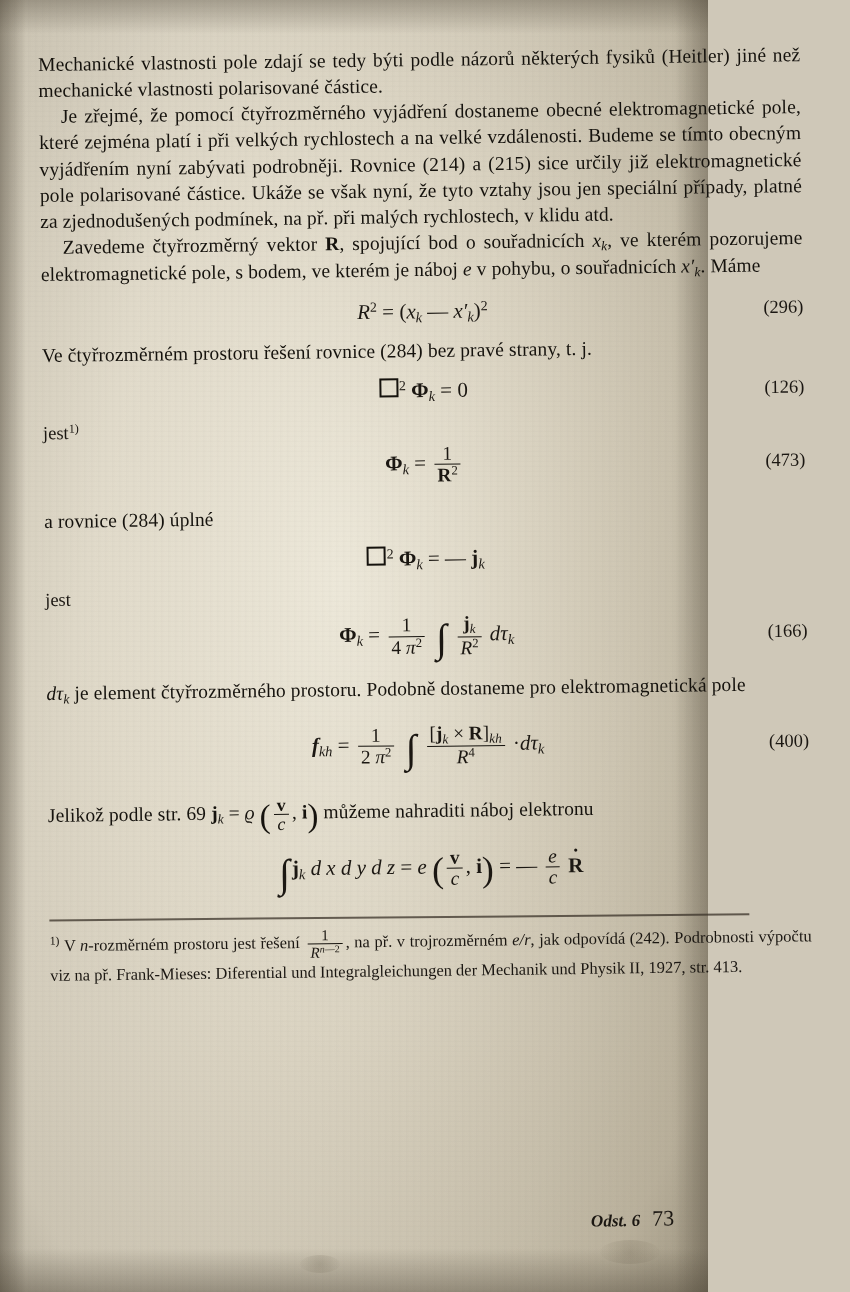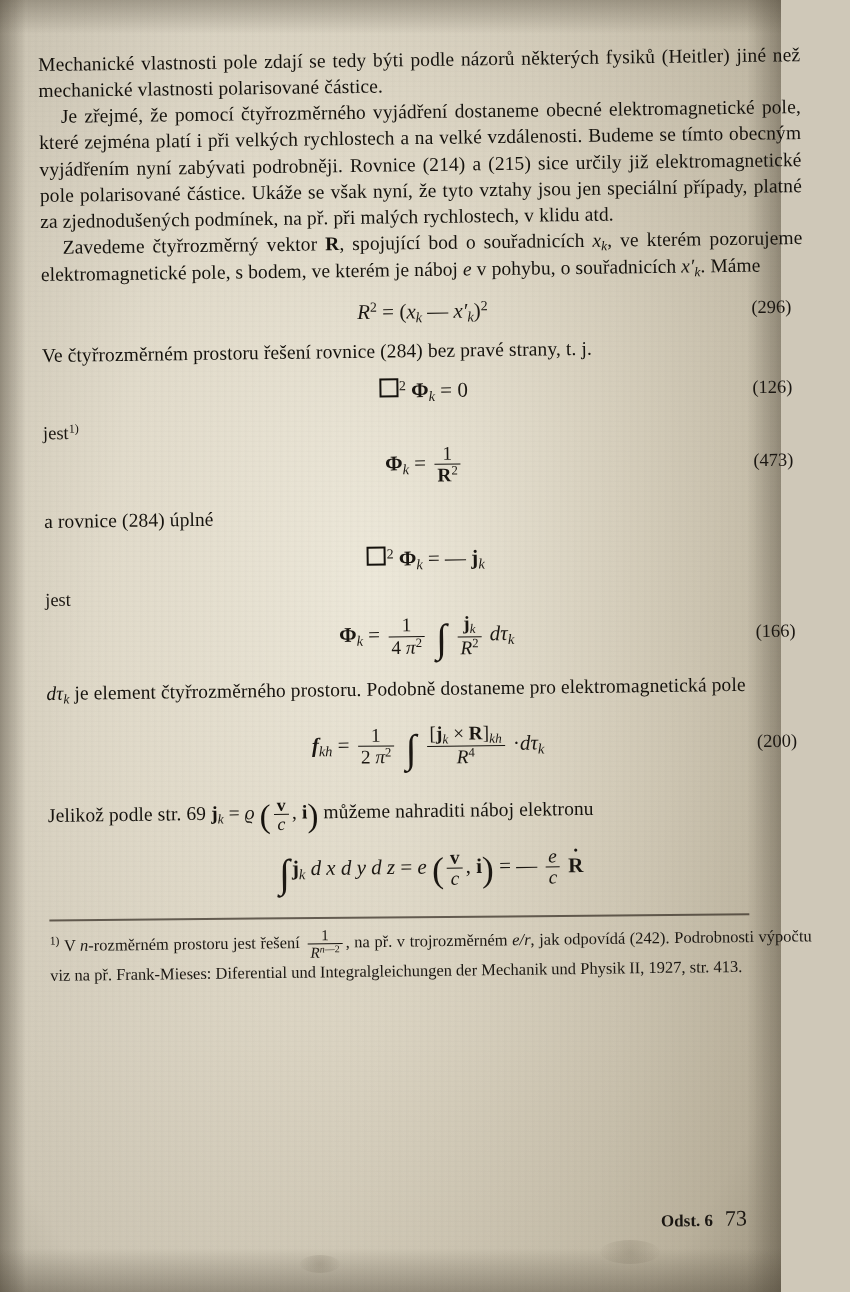--- a/index.html
+++ b/index.html
@@ -10,21 +10,21 @@
     width: 850px;
     height: 1292px;
     background: #cfc8b8;
     font-family: "Liberation Serif", serif;
     color: #1b1712;
     overflow: hidden;
   }
   
   .page {
     position: relative;
-    width: 781px;
+    width: 708px;
     height: 1292px;
     background:
       radial-gradient(ellipse at 48% 45%, rgba(255,252,240,0.55) 0%, rgba(236,229,212,0.25) 45%, rgba(168,158,138,0.30) 85%, rgba(120,111,93,0.45) 100%),
       linear-gradient(100deg, #d8d2c2 0%, #ded8c8 20%, #d4cdbb 55%, #c9c1ad 80%, #b9b09a 100%);
     box-sizing: border-box;
     padding-left: 28px;
   }
   .grain {
     position: absolute;
     inset: 0;
@@ -86,21 +86,21 @@
     width: 100%;
     margin: 14px 0 12px 0;
     min-height: 26px;
   }
   .eq-center {
     text-align: center;
     font-size: 21px;
   }
   .eq-num {
     position: absolute;
-    right: 12px;
+    right: 0;
     top: 50%;
     transform: translateY(-50%);
     font-size: 18.5px;
   }
   .lbl-left {
     font-size: 18.5px;
     margin: 6px 0 0 0;
   }
 
   
@@ -165,21 +165,21 @@
   }
   .footnote .fnmark { font-size: .72em; vertical-align: .55em; }
 
   .folio {
     position: absolute;
     right: 34px;
     bottom: 60px;
     font-size: 18px;
     transform: rotate(-0.8deg);
   }
-  .folio .odst { font-weight: bold; margin-right: 12px; font-size: 17px;}
+  .folio .odst { font-style: italic; font-weight: bold; margin-right: 12px; font-size: 17px;}
   .folio .num { font-weight: normal; font-size: 22px; }
 
   .smudge {
     position: absolute;
     pointer-events: none;
     border-radius: 50%;
     background: radial-gradient(circle, rgba(90,80,62,0.20), rgba(90,80,62,0));
   }
 </style>
 </head>
@@ -268,21 +268,21 @@
           <span class="num">1</span>
           <span class="den">2 <span class="it">π</span><span class="sup">2</span></span>
         </span>
         <span class="intg">∫</span>
         <span class="frac">
           <span class="num">[<span class="bf">j</span><span class="sub">k</span> × <span class="bf">R</span>]<span class="sub">kh</span></span>
           <span class="den"><span class="it">R</span><span class="sup">4</span></span>
         </span>
         ·<span class="it">d</span><span class="it">τ</span><span class="sub">k</span>
       </div>
-      <div class="eq-num">(200)</div>
+      <div class="eq-num">(400)</div>
     </div>
 
     <p class="body noindent" style="margin-top:24px; line-height:1.9;"><span>Jelikož podle str. 69 </span><span class="bf">j</span><span class="sub">k</span> = <span class="it">ϱ</span> <span class="paren-big">(</span><span class="frac"><span class="num bf">v</span><span class="den it">c</span></span>, <span class="bf">i</span><span class="paren-big">)</span><span> můžeme nahraditi náboj elektronu</span></p>
 
     <div class="eq-row" style="margin-top:16px;">
       <div class="eq-center">
         <span class="intg">∫</span><span class="bf">j</span><span class="sub">k</span> <span class="it">d x d y d z</span> = <span class="it">e</span>
         <span class="paren-big">(</span><span class="frac"><span class="num bf">v</span><span class="den it">c</span></span>, <span class="bf">i</span><span class="paren-big">)</span> = —
         <span class="frac"><span class="num it">e</span><span class="den it">c</span></span>
         <span class="bf dotacc">R</span>

